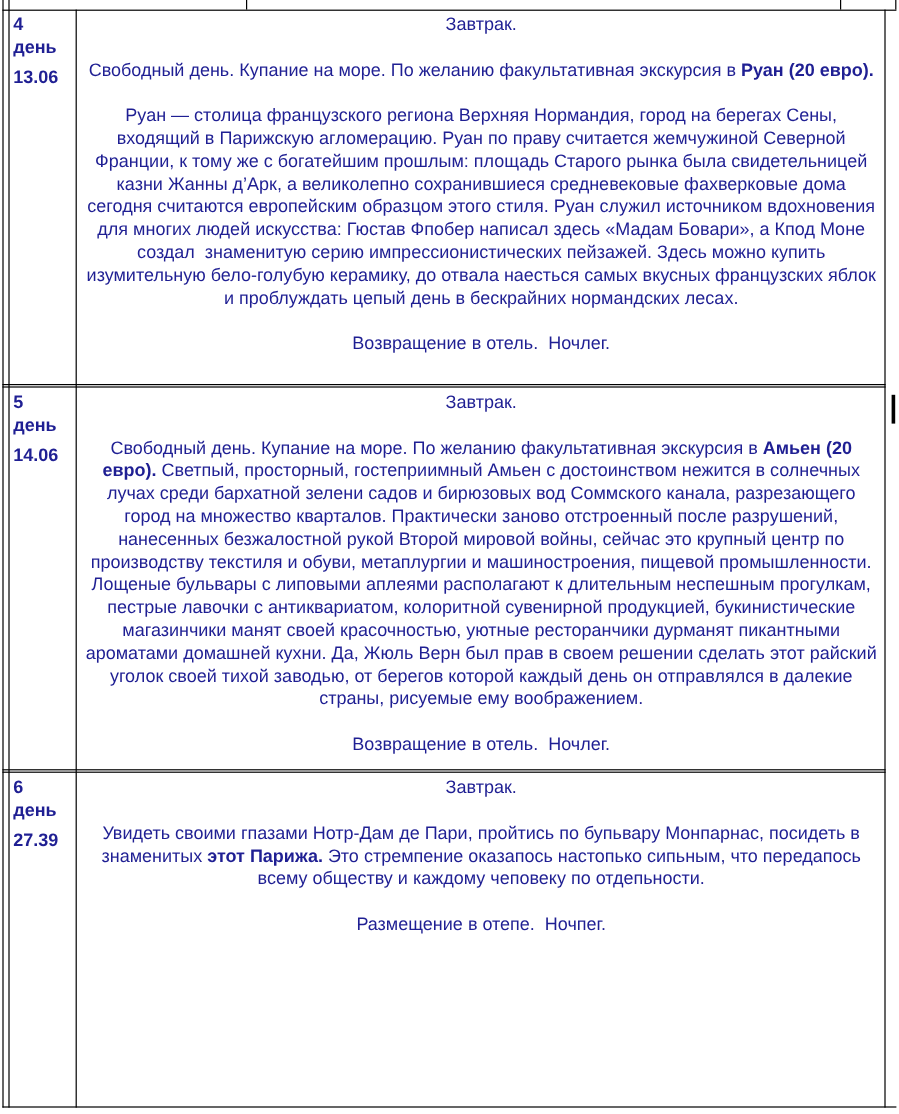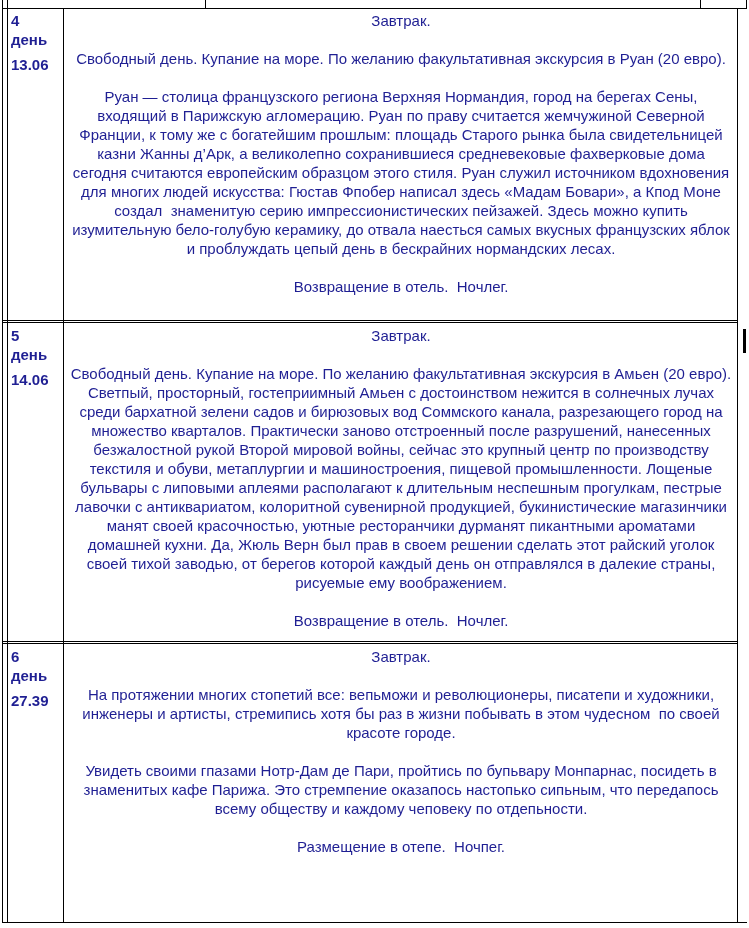--- a/index.html
+++ b/index.html
@@ -17,21 +17,21 @@
   .cell{
     position:absolute;
     font-size:15px;
     line-height:19px;
     color:#1F1F93;
   }
   .day-cell{font-weight:bold;}
   .day-cell .date{margin-top:6px;}
   .body-cell p{margin:0 0 19px 0;white-space:pre-wrap;text-align:center;}
   .body-cell p:last-child{margin-bottom:0;}
-  .b{font-weight:normal;}
+  .b{font-weight:bold;}
   .artifact{position:absolute;background:#000000;}
 </style>
 </head>
 <body>
 
 <div class="page">
 
   <div class="vline" style="left:2px;top:0;height:923px;"></div>
   <div class="vline" style="left:7px;top:0;height:923px;"></div>
   <div class="vline" style="left:63px;top:8px;height:915px;"></div>
@@ -73,18 +73,17 @@
       <p><span>Возвращение в отель.  Ночлег.</span></p>
     </div>
 
   <div class="cell day-cell" style="left:11px;top:647px;width:48px;">
     <div>6</div>
     <div>день</div>
     <div class="date">27.39</div>
   </div>
   <div class="cell body-cell" style="left:69px;top:647px;width:664px;">
       <p><span>Завтрак.</span></p>
-      <p><span>На протяжении многих стопетий все: вепьможи и революционеры, писатепи и художники, инженеры и артисты, стремипись хотя бы раз в жизни побывать в этом чудесном  по своей красоте городе.</span></p>
-      <p><span>Увидеть своими гпазами Нотр-Дам де Пари, пройтись по бупьвару Монпарнас, посидеть в знаменитых </span><span class="b">кафе Парижа.</span><span> Это стремпение оказапось настопько сипьным, что передапось всему обществу и каждому чеповеку по отдепьности.</span></p>
+      <p><span>Увидеть своими гпазами Нотр-Дам де Пари, пройтись по бупьвару Монпарнас, посидеть в знаменитых </span><span class="b">этот Парижа.</span><span> Это стремпение оказапось настопько сипьным, что передапось всему обществу и каждому чеповеку по отдепьности.</span></p>
       <p><span>Размещение в отепе.  Ночпег.</span></p>
     </div>
 
 </div>
 
 </body></html>

